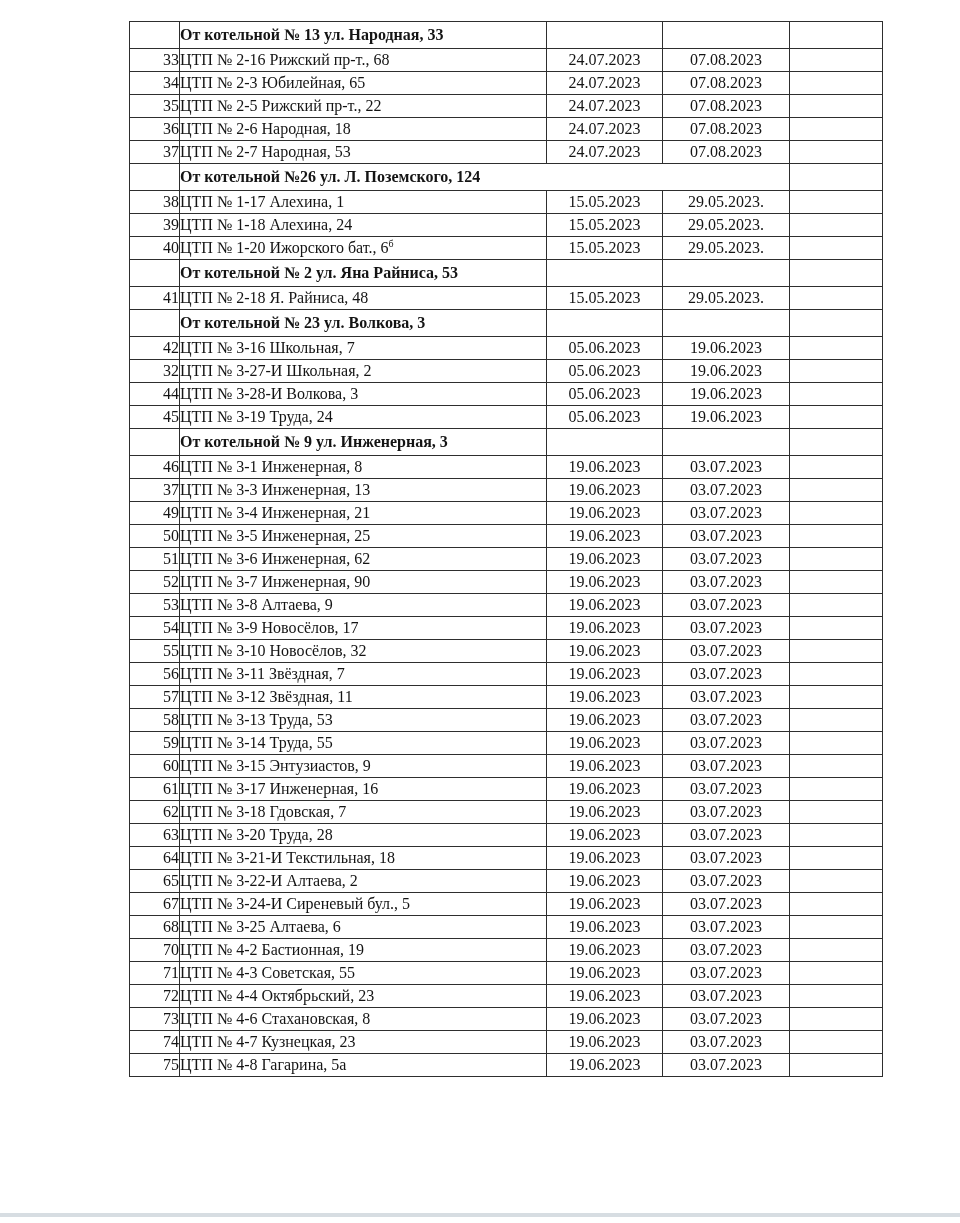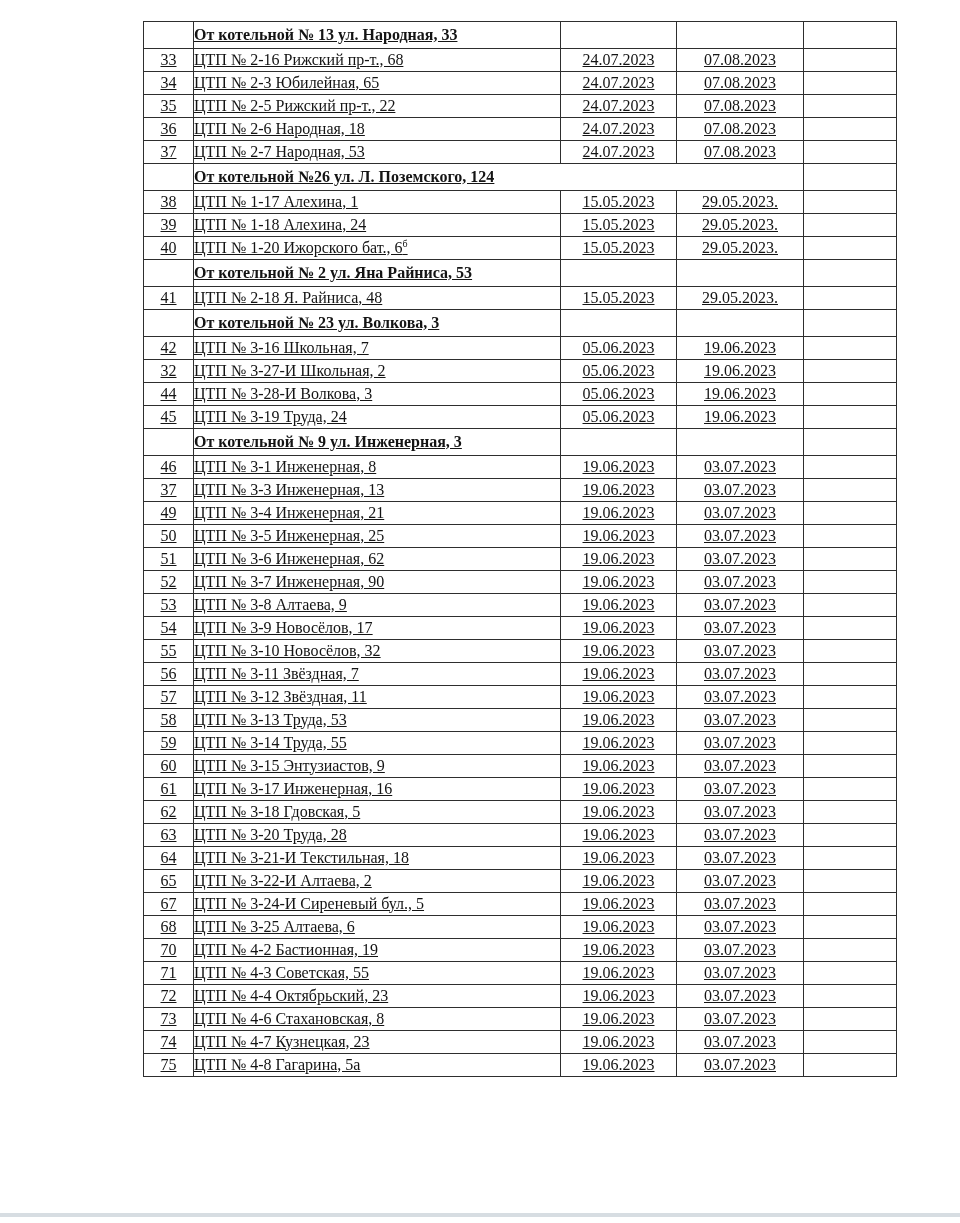--- a/index.html
+++ b/index.html
@@ -7,39 +7,38 @@
   body {
     width: 960px;
     height: 1223px;
     position: relative;
     font-family: "Liberation Serif", serif;
     color: #141414;
     overflow: hidden;
   }
   table.schedule {
     position: absolute;
-    left: 143px;
+    left: 129px;
     top: 21px;
     width: 753px;
     border-collapse: collapse;
     table-layout: fixed;
-    text-decoration: underline;
   }
   table.schedule td {
     border: 1px solid #2e2e2e;
     font-size: 16px;
     line-height: 1.05;
     padding: 0;
     vertical-align: middle;
     white-space: nowrap;
     overflow: hidden;
   }
   tr.data td { height: 23px; }
   tr.section td { height: 27px; }
-  td.num { text-align: center; }
+  td.num { text-align: right; }
   td.name { text-align: left; padding-left: 8px; }
   td.date { text-align: center; }
   td.extra {}
   tr.section td.name { font-weight: bold; }
   sup.addr-sup {
     font-size: 10px;
     line-height: 0;
     vertical-align: super;
   }
   .bottom-strip {
@@ -288,21 +287,21 @@
         </tr>
         <tr class="data">
           <td class="num">61</td>
           <td class="name">ЦТП № 3-17 Инженерная, 16</td>
           <td class="date">19.06.2023</td>
           <td class="date">03.07.2023</td>
           <td class="extra"></td>
         </tr>
         <tr class="data">
           <td class="num">62</td>
-          <td class="name">ЦТП № 3-18 Гдовская, 5</td>
+          <td class="name">ЦТП № 3-18 Гдовская, 7</td>
           <td class="date">19.06.2023</td>
           <td class="date">03.07.2023</td>
           <td class="extra"></td>
         </tr>
         <tr class="data">
           <td class="num">63</td>
           <td class="name">ЦТП № 3-20 Труда, 28</td>
           <td class="date">19.06.2023</td>
           <td class="date">03.07.2023</td>
           <td class="extra"></td>

